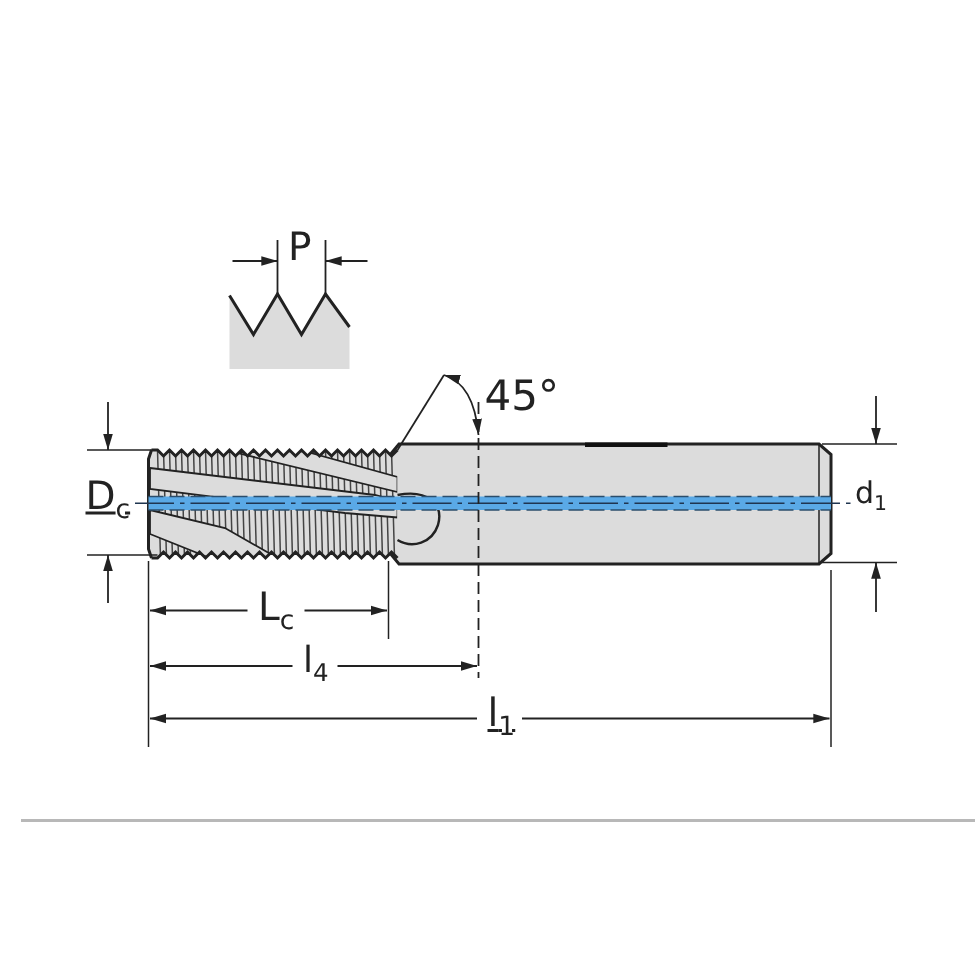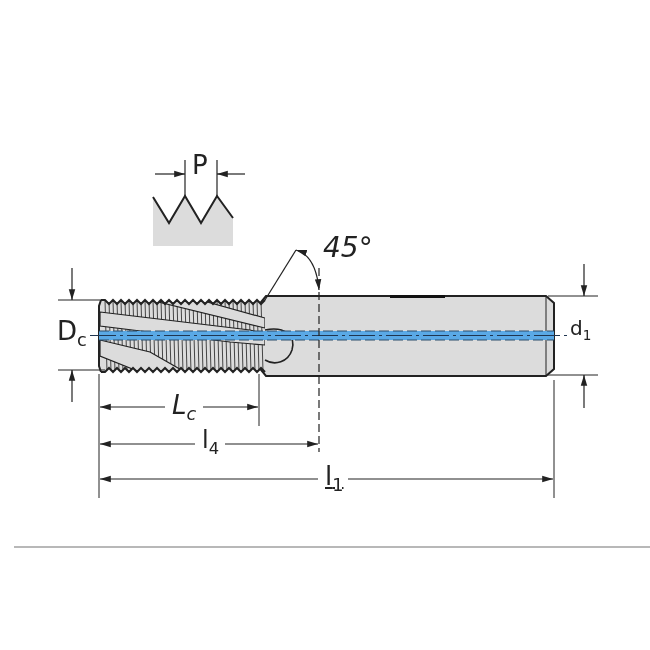--- a/index.html
+++ b/index.html
@@ -156,33 +156,33 @@
 
     <line x1="318" y1="479" x2="100" y2="479" stroke="#222" stroke-width="1.2" marker-end="url(#arr)"></line>
     <line x1="348" y1="479" x2="553" y2="479" stroke="#222" stroke-width="1.2" marker-end="url(#arr)"></line>
   </g>
 </svg>
 
 <div class="lbl nobg" style="left:190px; top:152px; font-size:26px;">
   <span>P</span>
 </div>
 
-<div class="lbl nobg" style="left:321px; top:234px; font-size:28px;font-style:italic;">
+<div class="lbl nobg" style="left:321px; top:250px; font-size:28px;">
   <span>45°</span>
 </div>
 
-<div class="lbl nobg" style="left:55px; top:318px; font-size:26px;">
+<div class="lbl nobg" style="left:55px; top:318px; font-size:26px;text-decoration:underline;">
   <span>D</span><span class="sub">c</span>
 </div>
 
 <div class="lbl nobg" style="left:568px; top:318px; font-size:20px;">
   <span>d</span><span class="sub">1</span>
 </div>
 
-<div class="lbl" style="left:170px; top:392px; font-size:26px;font-style:italic;">
+<div class="lbl" style="left:170px; top:392px; font-size:26px;">
   <span>L</span><span class="sub">c</span>
 </div>
 
 <div class="lbl" style="left:200px; top:428px; font-size:24px;">
   <span>l</span><span class="sub">4</span>
 </div>
 
 <div class="lbl" style="left:323px; top:463px; font-size:26px;text-decoration:underline;">
   <span>l</span><span class="sub">1</span>
 </div>

